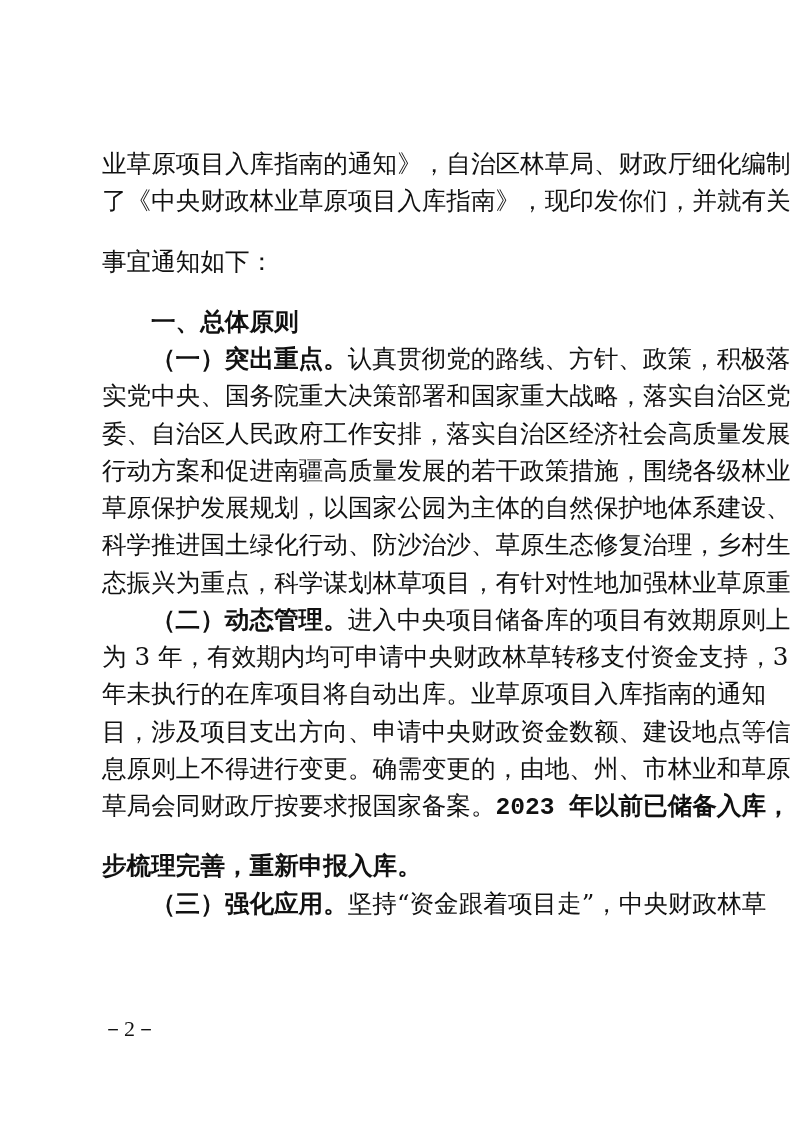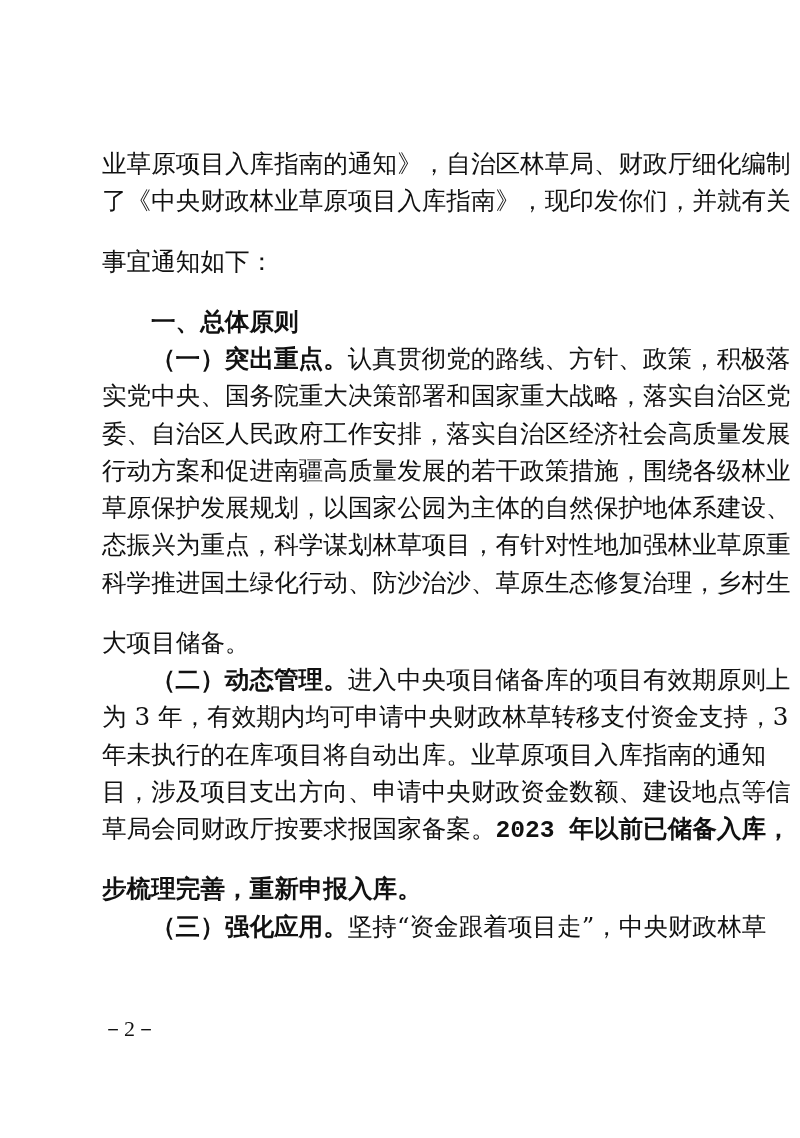--- a/index.html
+++ b/index.html
@@ -22,25 +22,25 @@
   <div class="body-text" id="body-text">
       <div class="line"><span>业草原项目入库指南的通知》，自治区林草局、财政厅细化编制</span></div>
       <div class="line"><span>了《中央财政林业草原项目入库指南》，现印发你们，并就有关</span></div>
       <div class="line last"><span>事宜通知如下：</span></div>
       <div class="line indent last"><span class="bold">一、总体原则</span></div>
       <div class="line indent"><span class="bold">（一）突出重点。</span><span>认真贯彻党的路线、方针、政策，积极落</span></div>
       <div class="line"><span>实党中央、国务院重大决策部署和国家重大战略，落实自治区党</span></div>
       <div class="line"><span>委、自治区人民政府工作安排，落实自治区经济社会高质量发展</span></div>
       <div class="line"><span>行动方案和促进南疆高质量发展的若干政策措施，围绕各级林业</span></div>
       <div class="line"><span>草原保护发展规划，以国家公园为主体的自然保护地体系建设、</span></div>
+      <div class="line"><span>科学推进国土绿化行动、防沙治沙、草原生态修复治理，乡村生</span></div>
       <div class="line"><span>态振兴为重点，科学谋划林草项目，有针对性地加强林业草原重</span></div>
-      <div class="line"><span>科学推进国土绿化行动、防沙治沙、草原生态修复治理，乡村生</span></div>
-      <div class="line last"><span>大项目储备。</span></div>
       <div class="line indent"><span class="bold">（二）动态管理。</span><span>进入中央项目储备库的项目有效期原则上</span></div>
       <div class="line"><span>为 3 年，有效期内均可申请中央财政林草转移支付资金支持，3</span></div>
       <div class="line"><span>年未执行的在库项目将自动出库。业草原项目入库指南的通知</span></div>
       <div class="line"><span>目，涉及项目支出方向、申请中央财政资金数额、建设地点等信</span></div>
+      <div class="line"><span>息原则上不得进行变更。确需变更的，由地、州、市林业和草原</span></div>
       <div class="line"><span>草局会同财政厅按要求报国家备案。</span><span class="bold">2023 年以前已储备入库，</span></div>
       <div class="line last"><span class="bold">步梳理完善，重新申报入库。</span></div>
       <div class="line indent"><span class="bold">（三）强化应用。</span><span>坚持“资金跟着项目走”，中央财政林草</span></div>
     </div>
   <div class="page-num">－2－</div>
 </div>
 
 </body></html>

